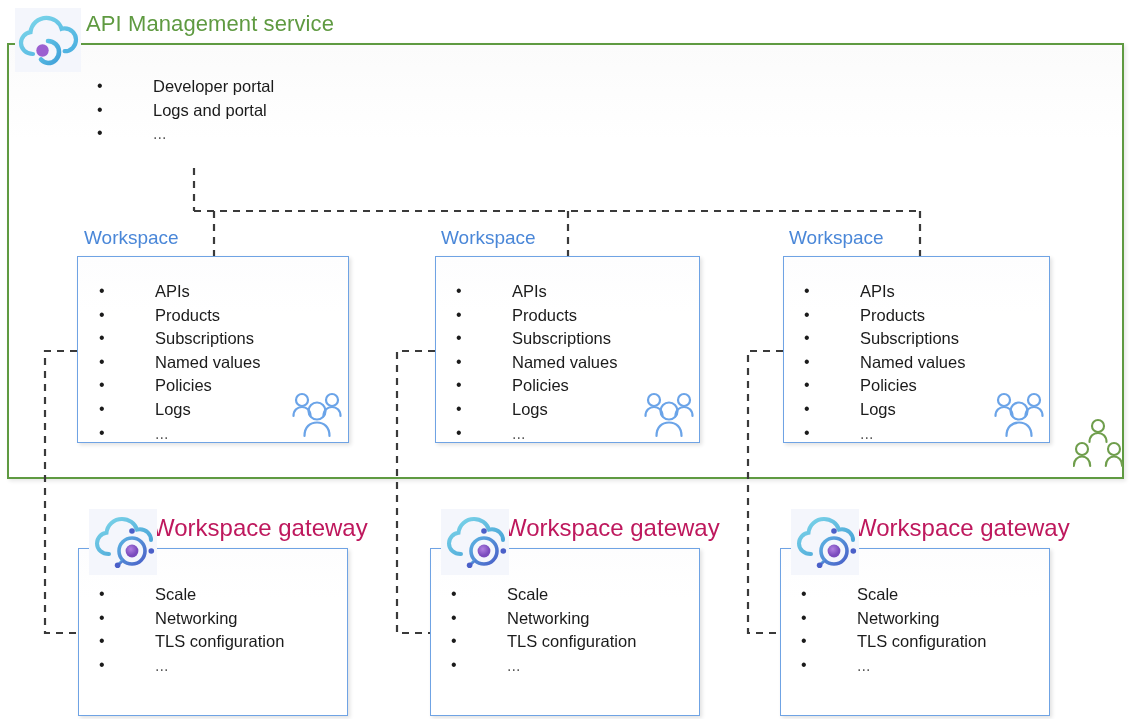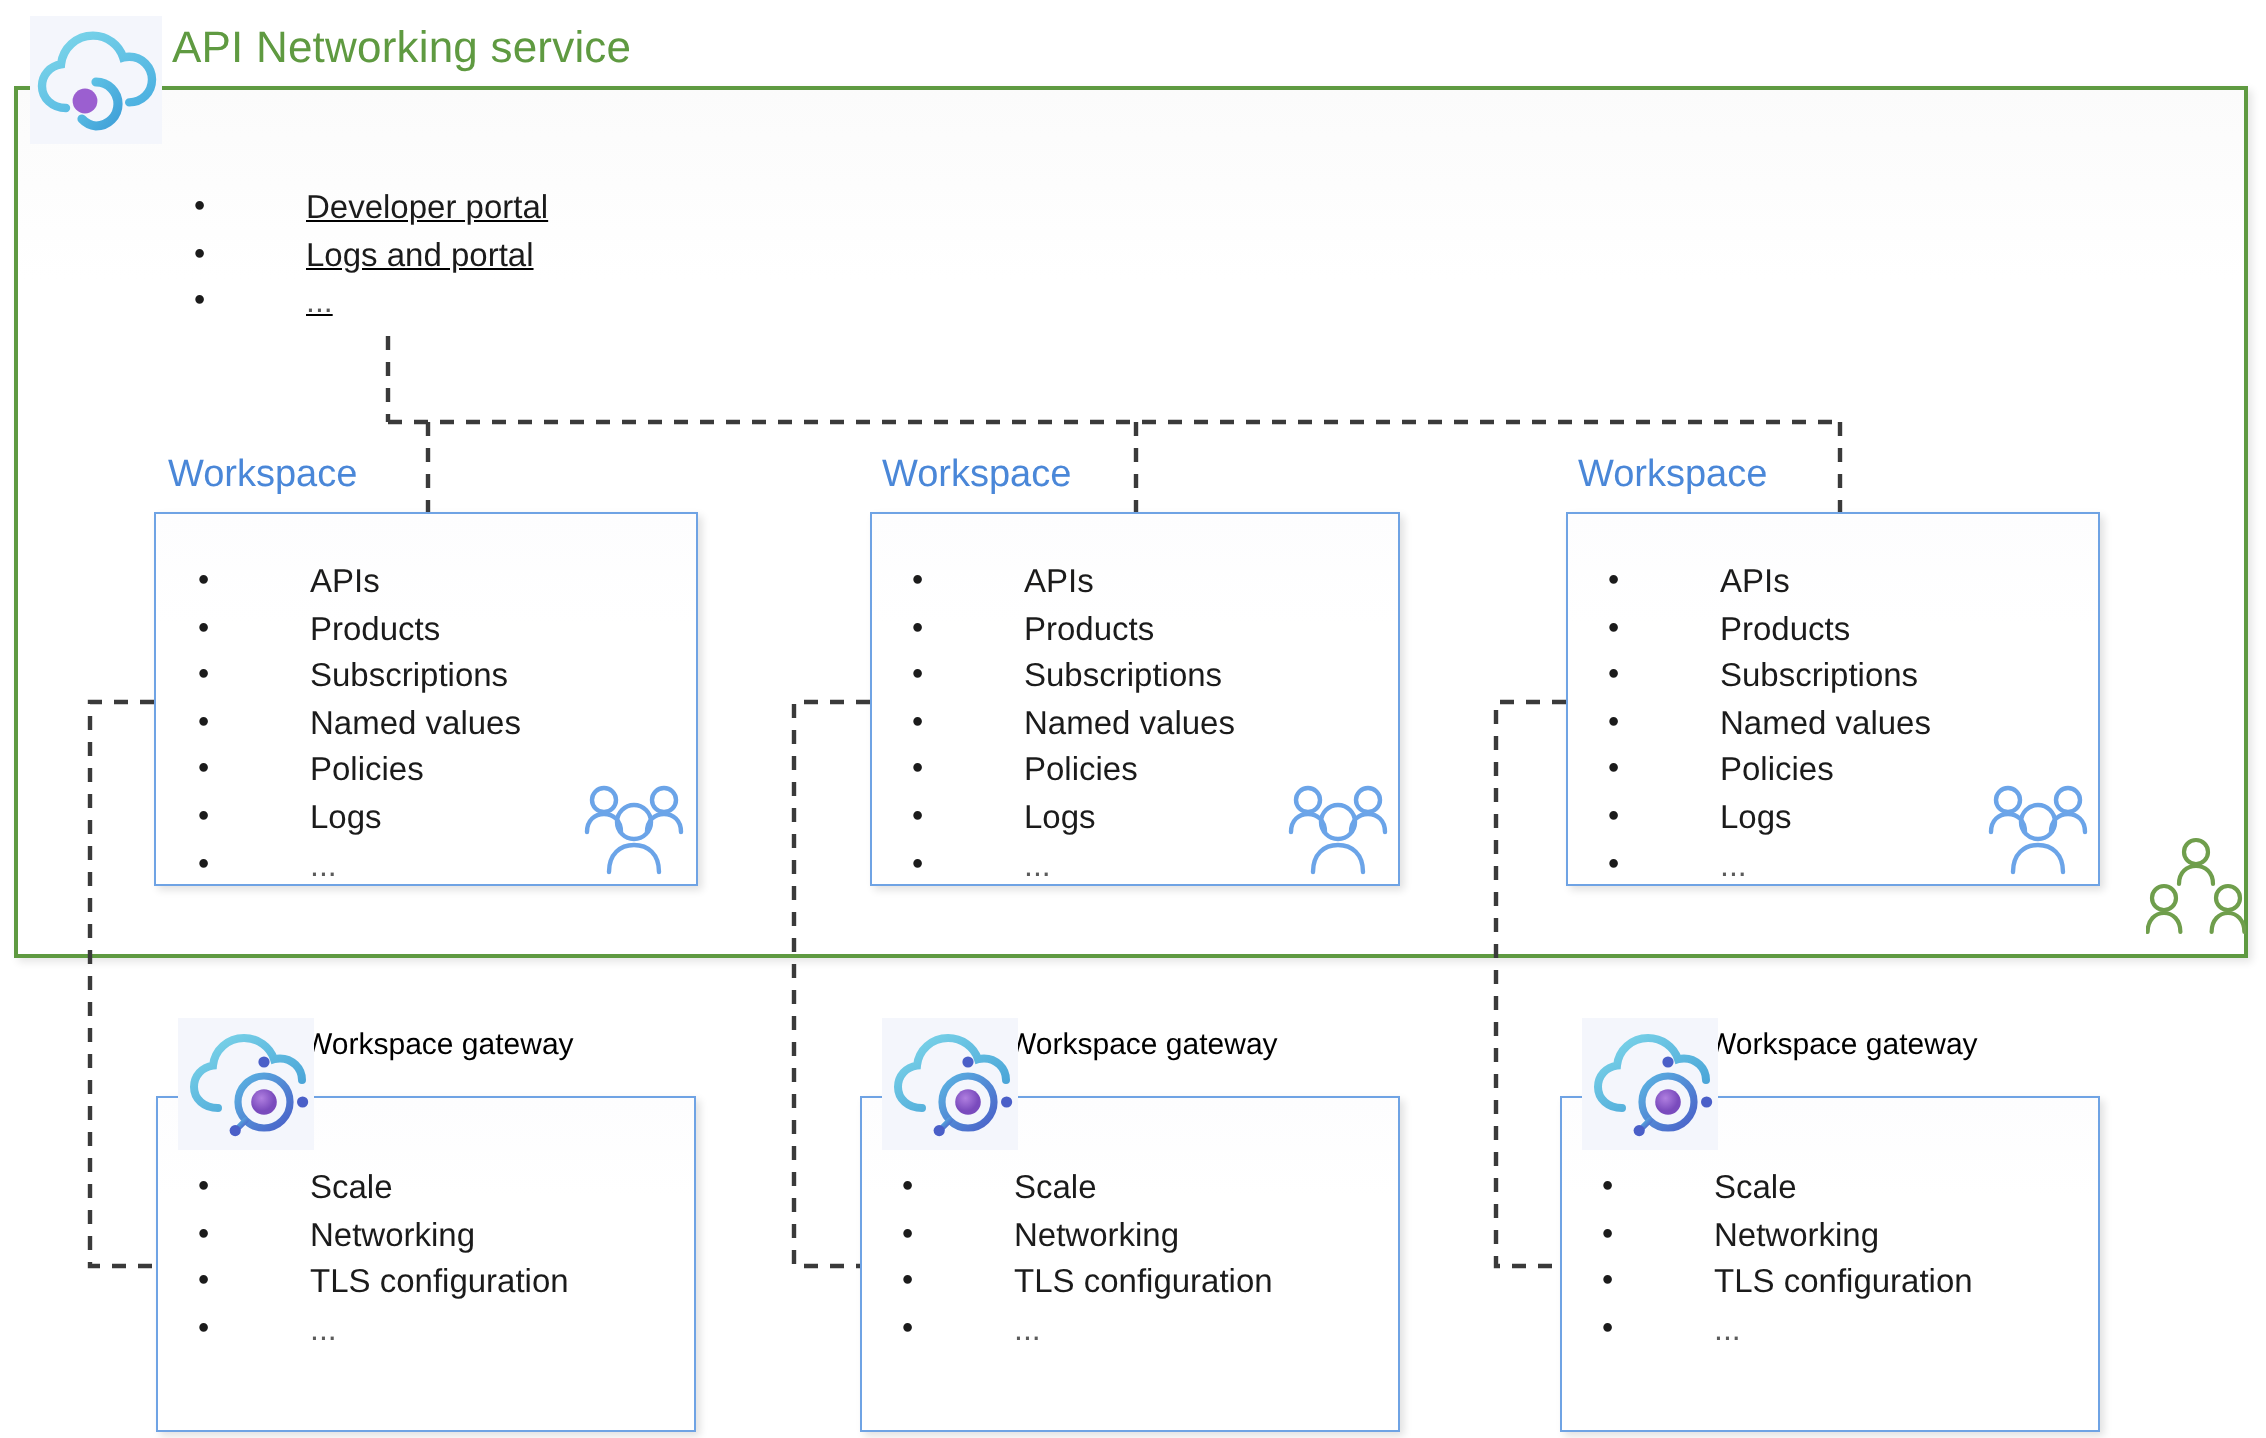--- a/index.html
+++ b/index.html
@@ -87,22 +87,22 @@
     position: absolute;
     border: 1.2px solid #6fa3e4;
     box-sizing: border-box;
     background: linear-gradient(180deg, #fdfdfe 0%, #ffffff 30%);
     box-shadow: 2px 2px 4px rgba(0,0,0,0.12);
   }
 
   
   .gw-label {
     position: absolute;
-    font-size: 15px;
-    color: #000000;
+    font-size: 24px;
+    color: #be185d;
     white-space: nowrap;
   }
   .gw-box {
     position: absolute;
     border: 1.2px solid #6fa3e4;
     box-sizing: border-box;
     background: linear-gradient(180deg, #fdfdfe 0%, #ffffff 30%);
     box-shadow: 2px 2px 4px rgba(0,0,0,0.12);
   }
 
@@ -136,23 +136,23 @@
         </linearGradient>
       </defs>
       <path d="M18,46 C11,46 6,41 6,35 C6,29.5 10,25 15.5,24.2 C16.4,16 23.2,9.8 31.5,9.8 C38.6,9.8 44.6,14.4 46.6,20.8 C47.6,20.5 48.6,20.4 49.6,20.4 C56,20.4 61,25.5 61,31.8 C61,38.2 56,43.2 49.6,43.2" fill="none" stroke="url(#cloudGrad1)" stroke-width="4.2" stroke-linecap="round"></path>
       <path d="M18,46 L30,46" fill="none" stroke="url(#cloudGrad1)" stroke-width="4.2" stroke-linecap="round"></path>
       <path d="M49.6,43.2 L40,43.2" fill="none" stroke="url(#cloudGrad1)" stroke-width="4.2" stroke-linecap="round"></path>
       <path d="M33,33 A11,11 0 1 1 33,55 A11,11 0 0 1 26,51.5" fill="none" stroke="url(#arcGrad1)" stroke-width="4.6" stroke-linecap="round"></path>
       <circle cx="27.5" cy="42.5" r="6.2" fill="#9b5fd0"></circle>
     </svg>
   </div>
 
-  <div class="service-title">API Networking service</div>
-
-  <ul class="bullets" style="left:97px; top:93px;text-decoration:underline;">
+  <div class="service-title">API Management service</div>
+
+  <ul class="bullets" style="left:97px; top:75px;">
     <li>Developer portal</li>
     <li>Logs and portal</li>
     <li class="ellipsis">...</li>
   </ul>
 
   <div class="ws-label" style="left:84px; top:227px;">Workspace</div>
   <div class="ws-box" style="left:77px; top:256px; width:272px; height:187px;"></div>
   <ul class="bullets" style="left:99px; top:280px;">
     <li>APIs</li>
     <li>Products</li>

